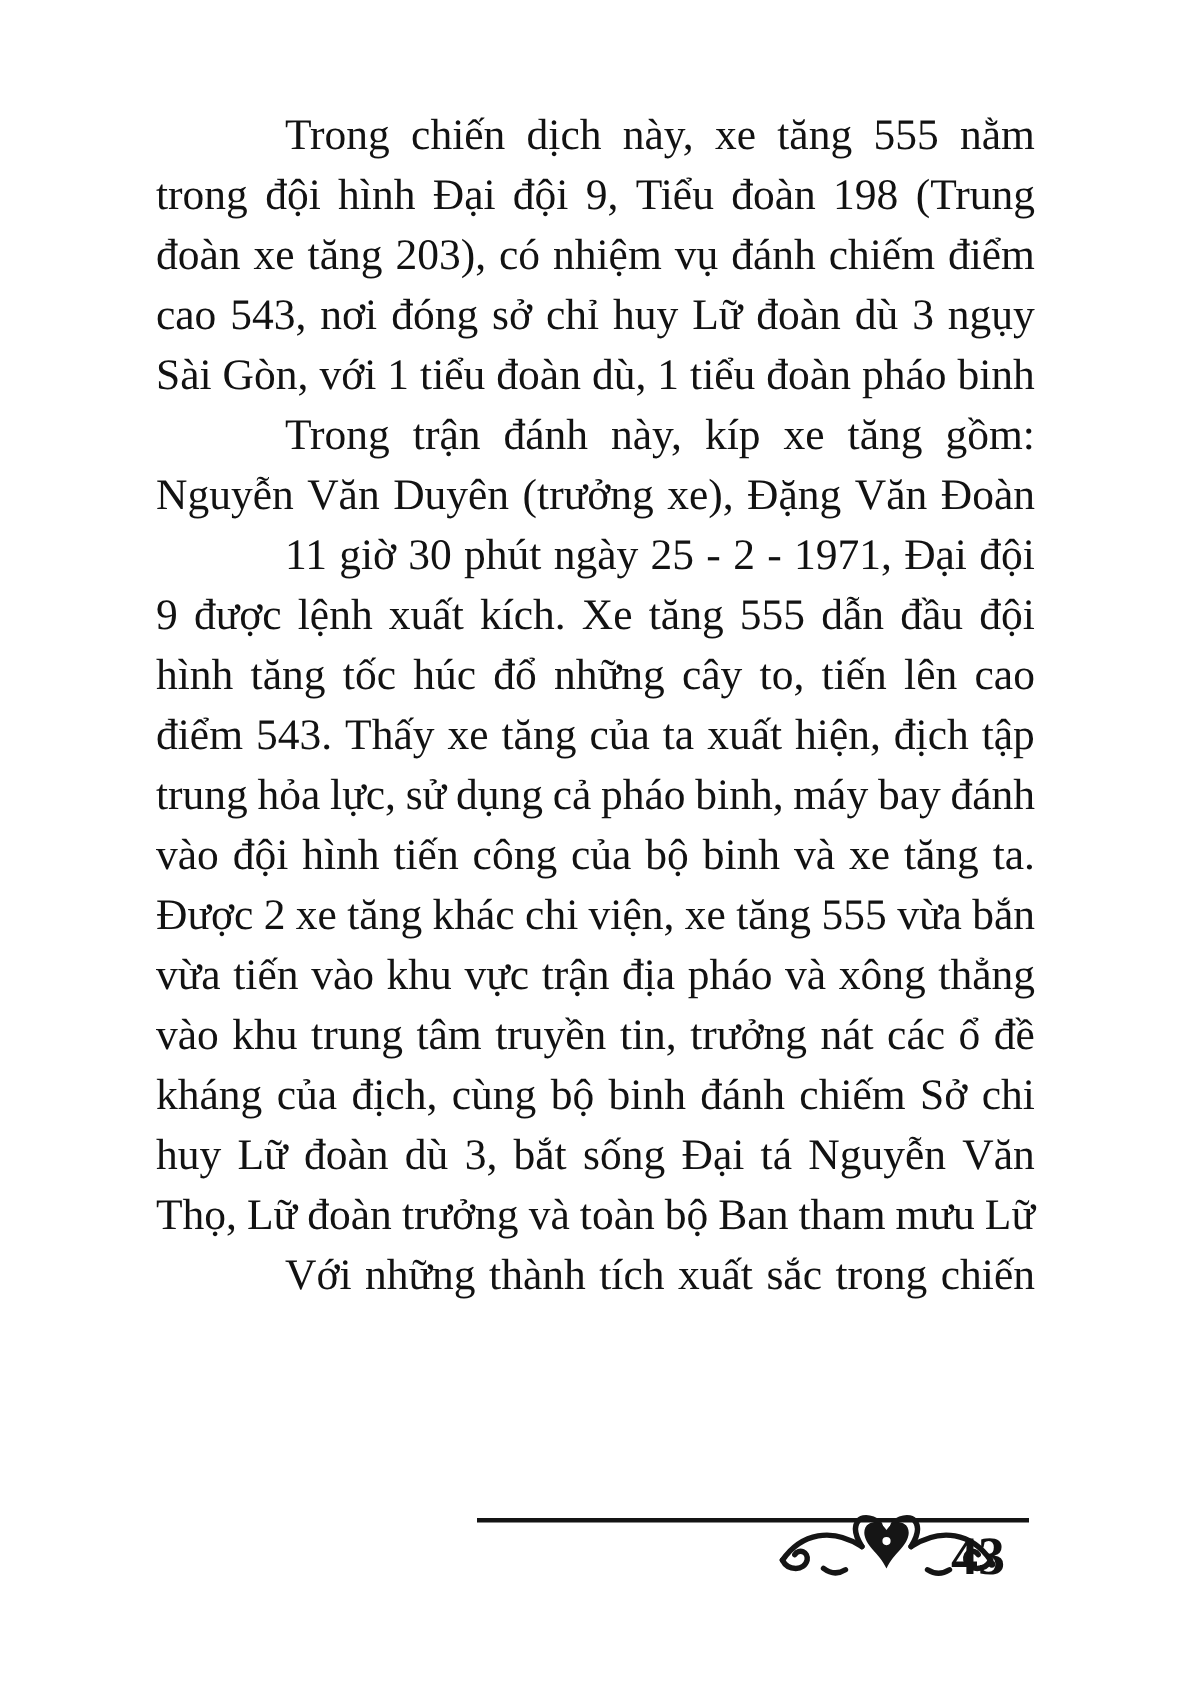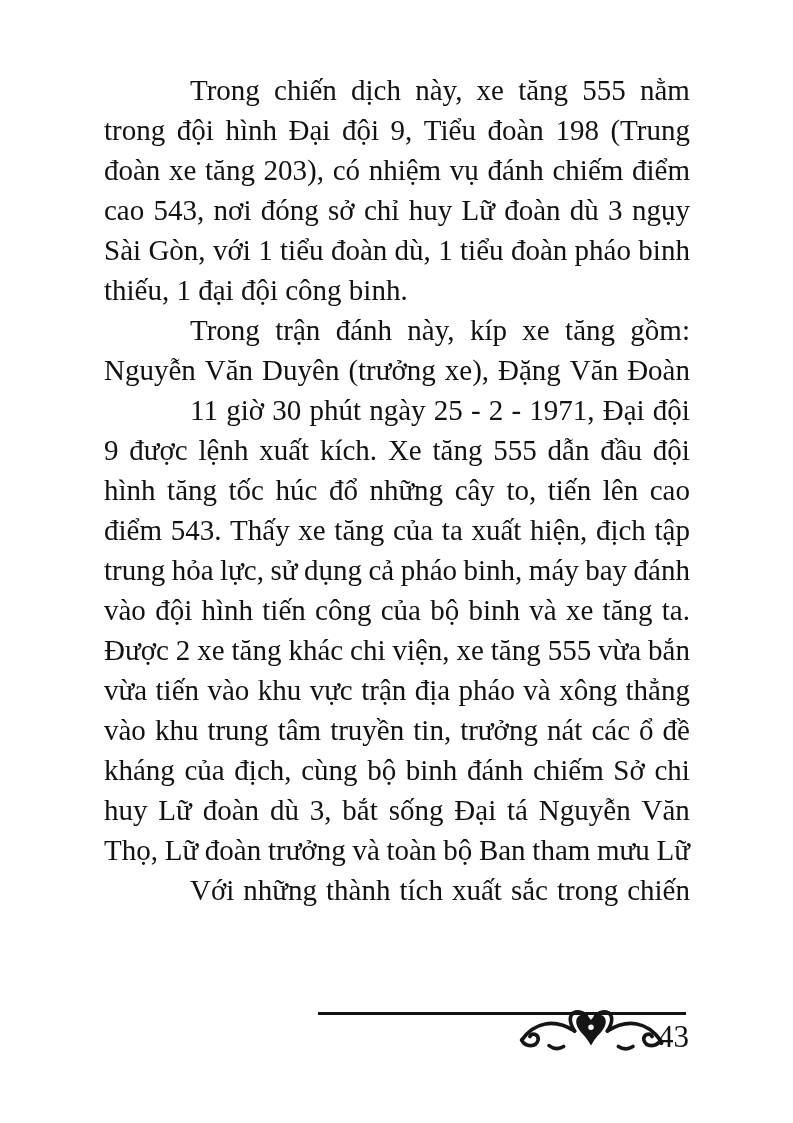--- a/index.html
+++ b/index.html
@@ -53,24 +53,24 @@
   }
   .footer-ornament {
     position: absolute;
     left: 518px;
     top: 1004px;
     width: 146px;
     height: 54px;
   }
   .page-number {
     position: absolute;
-    left: 658px;
+    left: 634px;
     top: 1020px;
-    font-size: 31px;
-    font-weight: normal;
+    font-size: 36px;
+    font-weight: bold;
     line-height: 34px;
   }
 </style>
 </head>
 <body>
 
 <div class="page">
 
   <div class="body-text">
       <div class="paragraph">
@@ -129,21 +129,20 @@
           <span>1</span>
           <span>tiểu</span>
           <span>đoàn</span>
           <span>dù,</span>
           <span>1</span>
           <span>tiểu</span>
           <span>đoàn</span>
           <span>pháo</span>
           <span>binh</span>
         </div>
-        <div class="line">thiếu, 1 đại đội công binh.</div>
       </div>
       <div class="paragraph">
         <div class="line justify indent">
           <span>Trong</span>
           <span>trận</span>
           <span>đánh</span>
           <span>này,</span>
           <span>kíp</span>
           <span>xe</span>
           <span>tăng</span>

